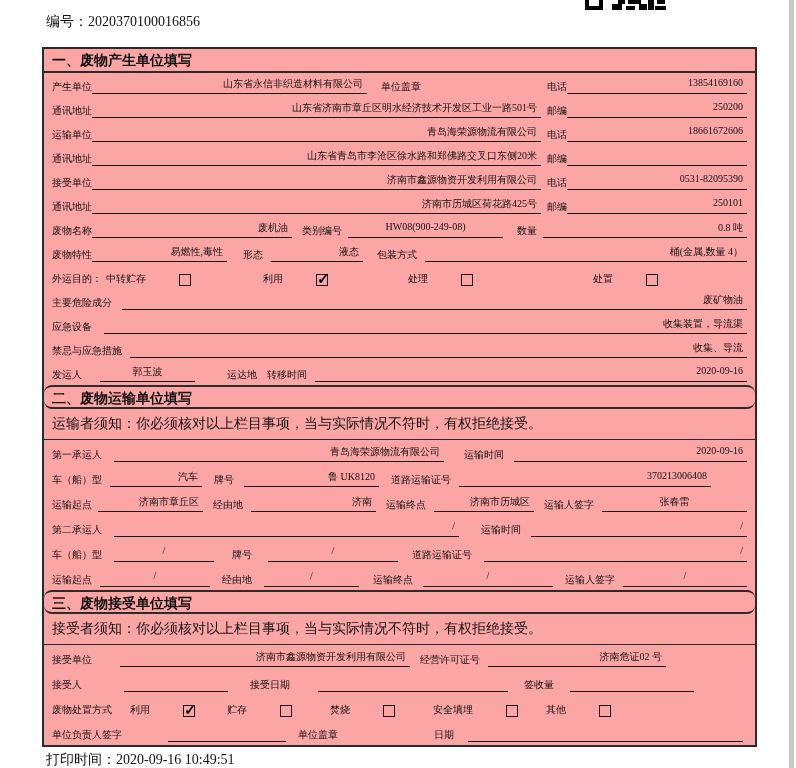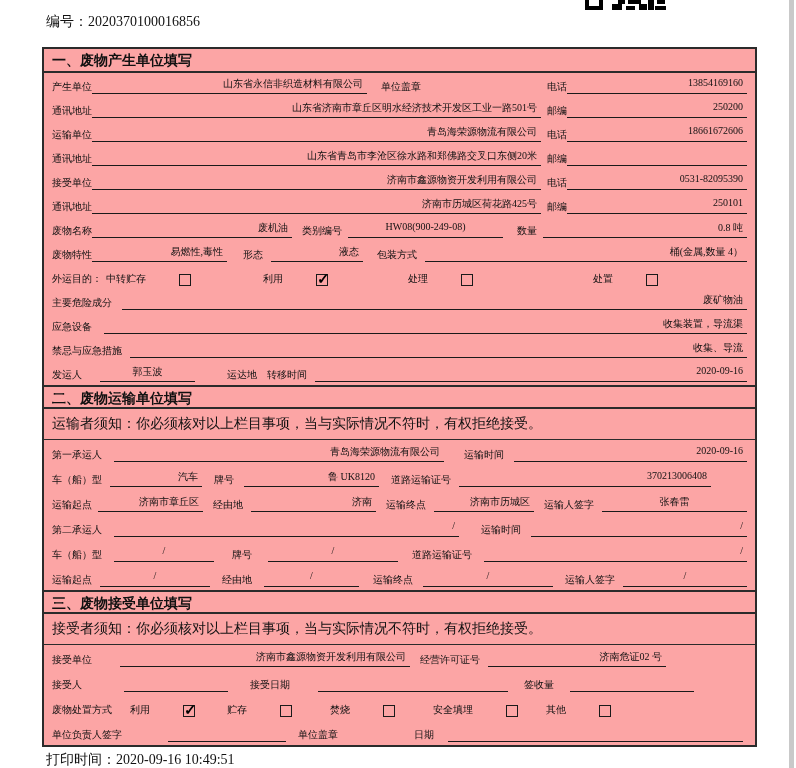--- a/index.html
+++ b/index.html
@@ -26,21 +26,21 @@
     border:2px solid #2b2b2b;
     background:#fca5a5;
   }
   .sec-header {
     height:24px; line-height:23px;
     font-size:14px; font-weight:bold;
     padding-left:8px;
     border-bottom:2px solid #2b2b2b;
     white-space:nowrap;
   }
-  .sec-header.mid { border-top:2px solid #2b2b2b; }
+  .sec-header.mid { border-top:2px solid #2b2b2b;border-radius:8px; }
   .notice-row {
     height:31px; line-height:30px; font-size:14px;
     padding-left:8px; border-bottom:1px solid #2b2b2b;
     white-space:nowrap;
   }
   .row {
     display:flex; align-items:flex-end;
     height:24px; padding:0 8px 3px 8px;
     font-size:10px; white-space:nowrap;
   }
@@ -311,21 +311,21 @@
       <span class="opt">
         <span class="lbl" style="margin-left:28px">其他</span>
         <span class="checkbox" data-checked="false"></span>
       </span>
     </div>
 
     <div class="row h25">
       <span class="lbl">单位负责人签字</span>
       <span class="u" style="width:118px;margin-left:46px"></span>
       <span class="lbl" style="margin-left:12px">单位盖章</span>
-      <span class="lbl" style="margin-left:76px">日期</span>
+      <span class="lbl" style="margin-left:96px">日期</span>
       <span class="u grow" style="margin-left:14px;margin-right:4px"></span>
     </div>
 
   </div>
 
   <div class="footer"><span>打印时间：</span><span>2020-09-16  10:49:51</span></div>
 
 </div>
 
 </body></html>

